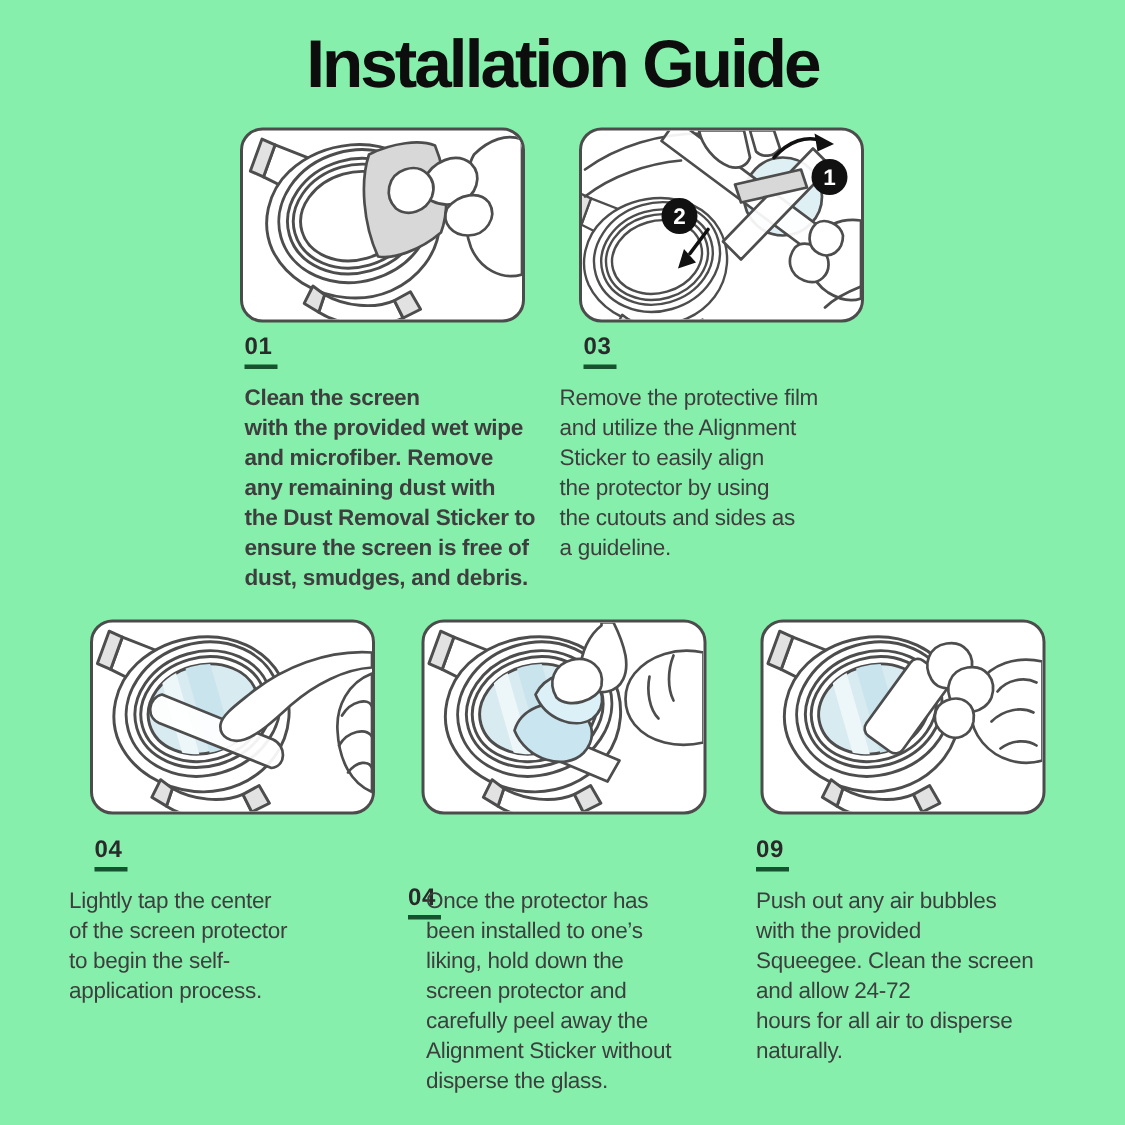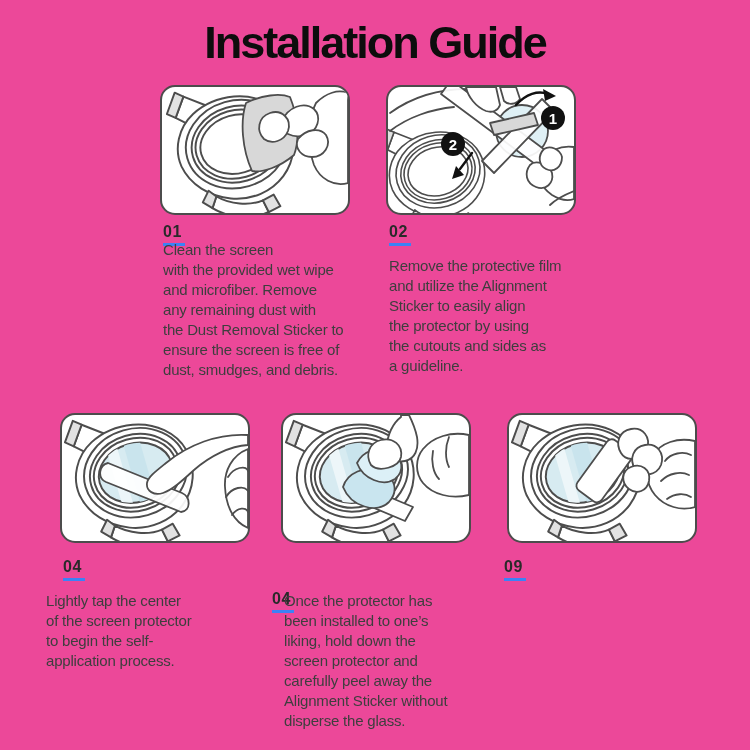--- a/index.html
+++ b/index.html
@@ -1,43 +1,43 @@
 <!DOCTYPE html>
 <html style="--line: #4d4d4d; --panel_border: #4c4c4c; --cloth_gray: #d8d8d8; --strap_gray: #e2e2e2; --glass_blue: #d9edf3; --text: #3e3e3e; --callout_black: #111111;"><head>
 <meta charset="utf-8">
 <style>
   html,body{margin:0;padding:0;background:#fff;}
   .page{
-    position:relative;width:750px;height:750px;background:#ec4899;overflow:hidden;
+    position:relative;width:750px;height:750px;background:#86efac;overflow:hidden;
     font-family:"Liberation Sans","DejaVu Sans",sans-serif;
   }
   .title{
     position:absolute;left:0;top:17px;width:750px;margin:0;
     text-align:center;font-size:45px;font-weight:bold;letter-spacing:-2px;
     color:#0d0d0d;
   }
   .figure{
     position:absolute;width:190px;height:130px;box-sizing:border-box;
     border:2.5px solid var(--panel_border,#4c4c4c);border-radius:15px;
     overflow:hidden;background:#fff;
   }
   .figure svg{position:absolute;left:0;top:0;width:100%;height:100%;}
   .f1{left:160px;top:85px;} .f2{left:386px;top:85px;}
   .f3{left:60px;top:413px;} .f4{left:281px;top:413px;} .f5{left:507px;top:413px;}
   .blue-watch{--screen:#d7ebf1;--stripe1:#edf6f9;--stripe2:#c9e4ed;}
   .white-watch{--screen:#ffffff;--stripe1:transparent;--stripe2:transparent;}
   .step-label{position:absolute;font-size:16px;font-weight:bold;color:#2a2a2a;letter-spacing:.5px;}
-  .step-label .num{display:inline-block;padding:0 3px 2px 0;border-bottom:3px solid #3b82f6;}
+  .step-label .num{display:inline-block;padding:0 3px 2px 0;border-bottom:3px solid #14532d;}
   .l1{left:163px;top:223px;} .l2{left:389px;top:223px;}
   .l3{left:63px;top:558px;} .l4{left:272px;top:558px;margin-top:32px;} .l5{left:504px;top:558px;}
   .desc{
     position:absolute;width:225px;margin:0;font-size:15px;line-height:20px;
     color:var(--text,#3e3e3e);letter-spacing:-0.2px;white-space:pre-line;
   }
-  .d1{left:163px;top:240px;} .d2{left:389px;top:256px;}
+  .d1{left:163px;top:256px;font-weight:bold;} .d2{left:373px;top:256px;}
   .d3{left:46px;top:591px;} .d4{left:284px;top:591px;} .d5{left:504px;top:591px;}
   .callout-num{font-family:"Liberation Sans","DejaVu Sans",sans-serif;font-weight:bold;font-size:15px;fill:#fff;}
 </style>
 </head>
 <body>
 
 <div class="page">
 
   <svg width="0" height="0" style="position:absolute" aria-hidden="true">
     <defs>
@@ -172,21 +172,21 @@
           <path d="M120,74 C112,68 112,56 122,52 C132,48 142,54 140,66 C138,76 128,80 120,74 Z"></path>
           <path fill="none" d="M156,46 C162,38 174,36 182,40"></path>
           <path fill="none" d="M152,66 C160,58 172,56 180,60"></path>
           <path fill="none" d="M158,84 C166,78 176,78 182,82"></path>
         </g>
       </g>
     </svg>
   </div>
 
   <div class="step-label l1"><span class="num">01</span></div>
-  <div class="step-label l2"><span class="num">02</span></div>
+  <div class="step-label l2"><span class="num">03</span></div>
   <div class="step-label l3"><span class="num">04</span></div>
   <div class="step-label l4"><span class="num">04</span></div>
   <div class="step-label l5"><span class="num">09</span></div>
 
   <p class="desc d1">Clean the screen
 with the provided wet wipe
 and microfiber. Remove
 any remaining dust with
 the Dust Removal Sticker to
 ensure the screen is free of
@@ -201,14 +201,20 @@
 of the screen protector
 to begin the self-
 application process.</p>
   <p class="desc d4">Once the protector has
 been installed to one’s
 liking, hold down the
 screen protector and
 carefully peel away the
 Alignment Sticker without
 disperse the glass.</p>
+  <p class="desc d5">Push out any air bubbles
+with the provided
+Squeegee. Clean the screen
+and allow 24-72
+hours for all air to disperse
+naturally.</p>
 
 </div>
 
 </body></html>

